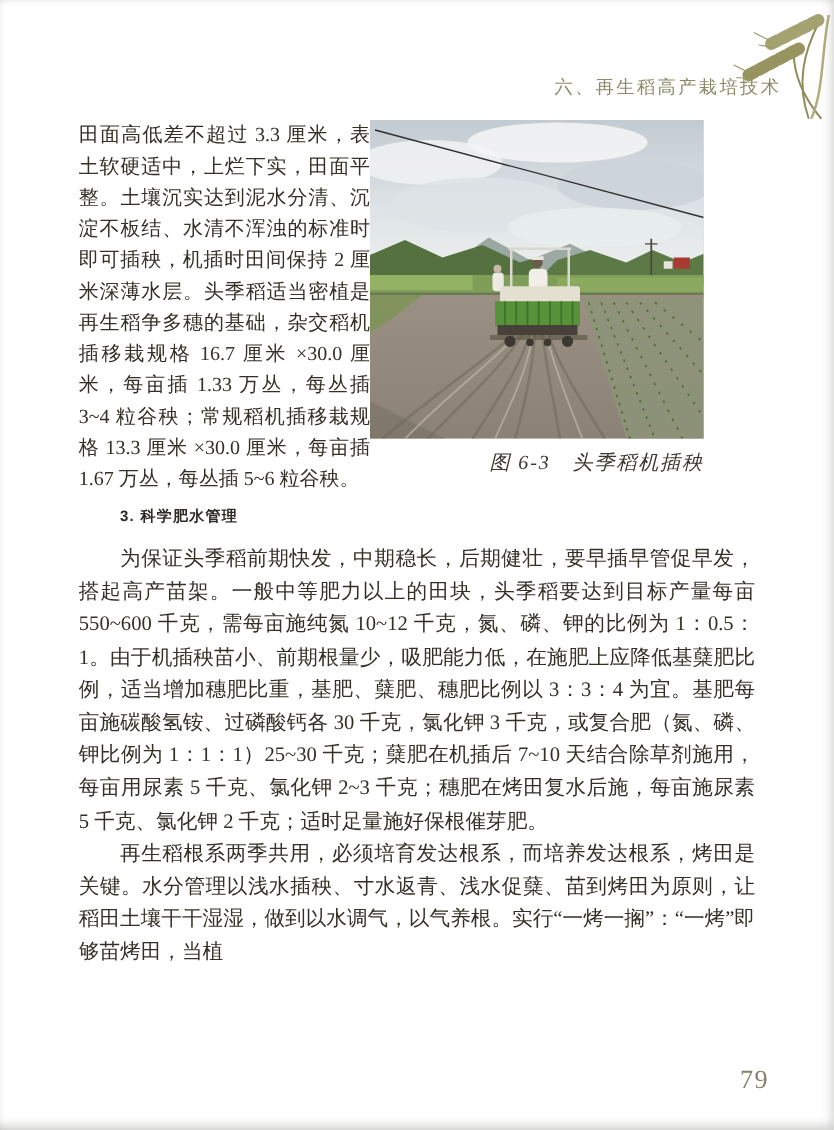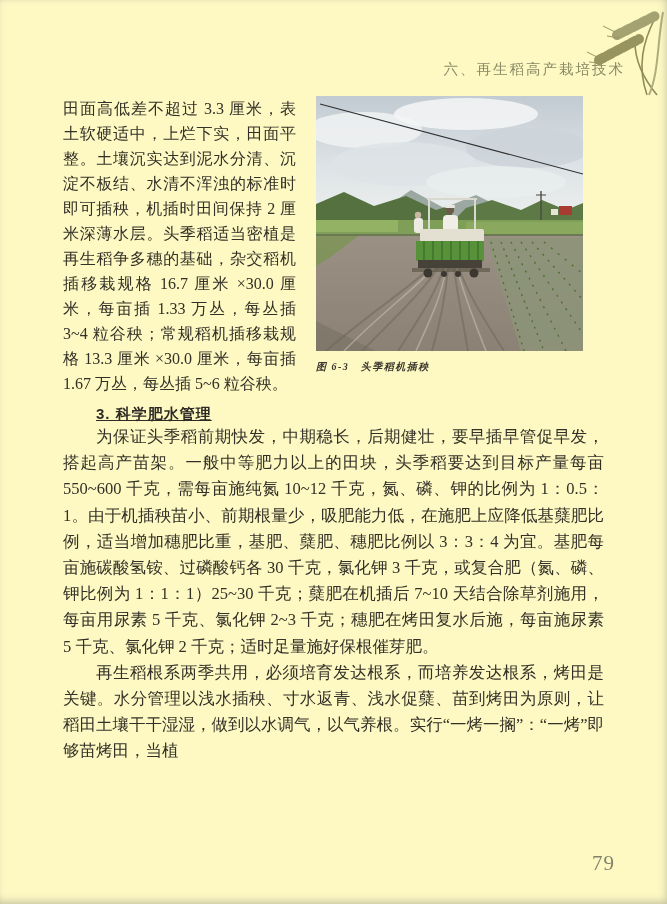--- a/index.html
+++ b/index.html
@@ -3,62 +3,62 @@
 <meta charset="utf-8">
 <style>
   html,body{margin:0;padding:0;}
   body{
     width:667px;height:904px;
     background:#e9e9e7;
     font-family:"Liberation Serif","DejaVu Serif",serif;
   }
   .page{
     position:relative;width:667px;height:904px;
-    background:#fef9c3;overflow:hidden;
+    background:#ffffff;overflow:hidden;
     color:#34302a;
   }
   .page::after{
     content:"";position:absolute;inset:0;pointer-events:none;
     box-shadow:inset -5px -7px 9px -5px rgba(125,125,120,.45),
                inset 0 4px 5px -4px rgba(150,150,145,.30),
                inset 4px 0 6px -5px rgba(150,150,145,.25);
   }
   .chapter-title{
     position:absolute;top:60px;right:42px;
     font-size:14.5px;letter-spacing:2px;
     color:#8a8a66;white-space:nowrap;
   }
   .rice-icon{position:absolute;top:8px;right:0;width:82px;height:88px;}
   .content{position:absolute;left:63px;top:96px;width:541px;}
-  .two-col{display:flex;gap:20px;margin-bottom:6px;}
+  .two-col{display:flex;margin-bottom:6px;}
   .left-col{
     width:233px;margin:0;flex:none;
     font-size:16px;line-height:25px;
     text-align:justify;text-justify:inter-character;
     color:#333027;
   }
   figure{margin:0;width:267px;flex:none;}
   .photo{
     width:267px;height:255px;overflow:hidden;
     background:#cfd6da;
   }
   figcaption{
-    text-align:left;font-size:10px;margin-top:9px;
-    font-style:italic;letter-spacing:1.5px;color:#3b372f;font-weight:bold;
+    text-align:right;font-size:16px;margin-top:9px;
+    font-style:italic;letter-spacing:1.5px;color:#3b372f;
   }
   .para{
     font-size:16.5px;line-height:26.2px;margin:0;
     text-align:justify;text-justify:inter-character;
     color:#333027;
   }
   .para.indent{text-indent:33px;}
   h3.section{
     font-family:"Liberation Sans","DejaVu Sans",sans-serif;
-    font-size:15px;font-weight:bold;color:#2e2b26;
-    margin:9px 0 0 0;text-indent:33px;letter-spacing:1px;text-decoration:underline;
+    font-size:12px;font-weight:bold;color:#2e2b26;
+    margin:9px 0 12px 0;text-indent:33px;letter-spacing:1px;
   }
   .page-number{
     position:absolute;right:52px;bottom:28px;
     font-size:21px;color:#83836b;letter-spacing:1px;
   }
 </style>
 </head>
 <body>
 
 <div class="page">

